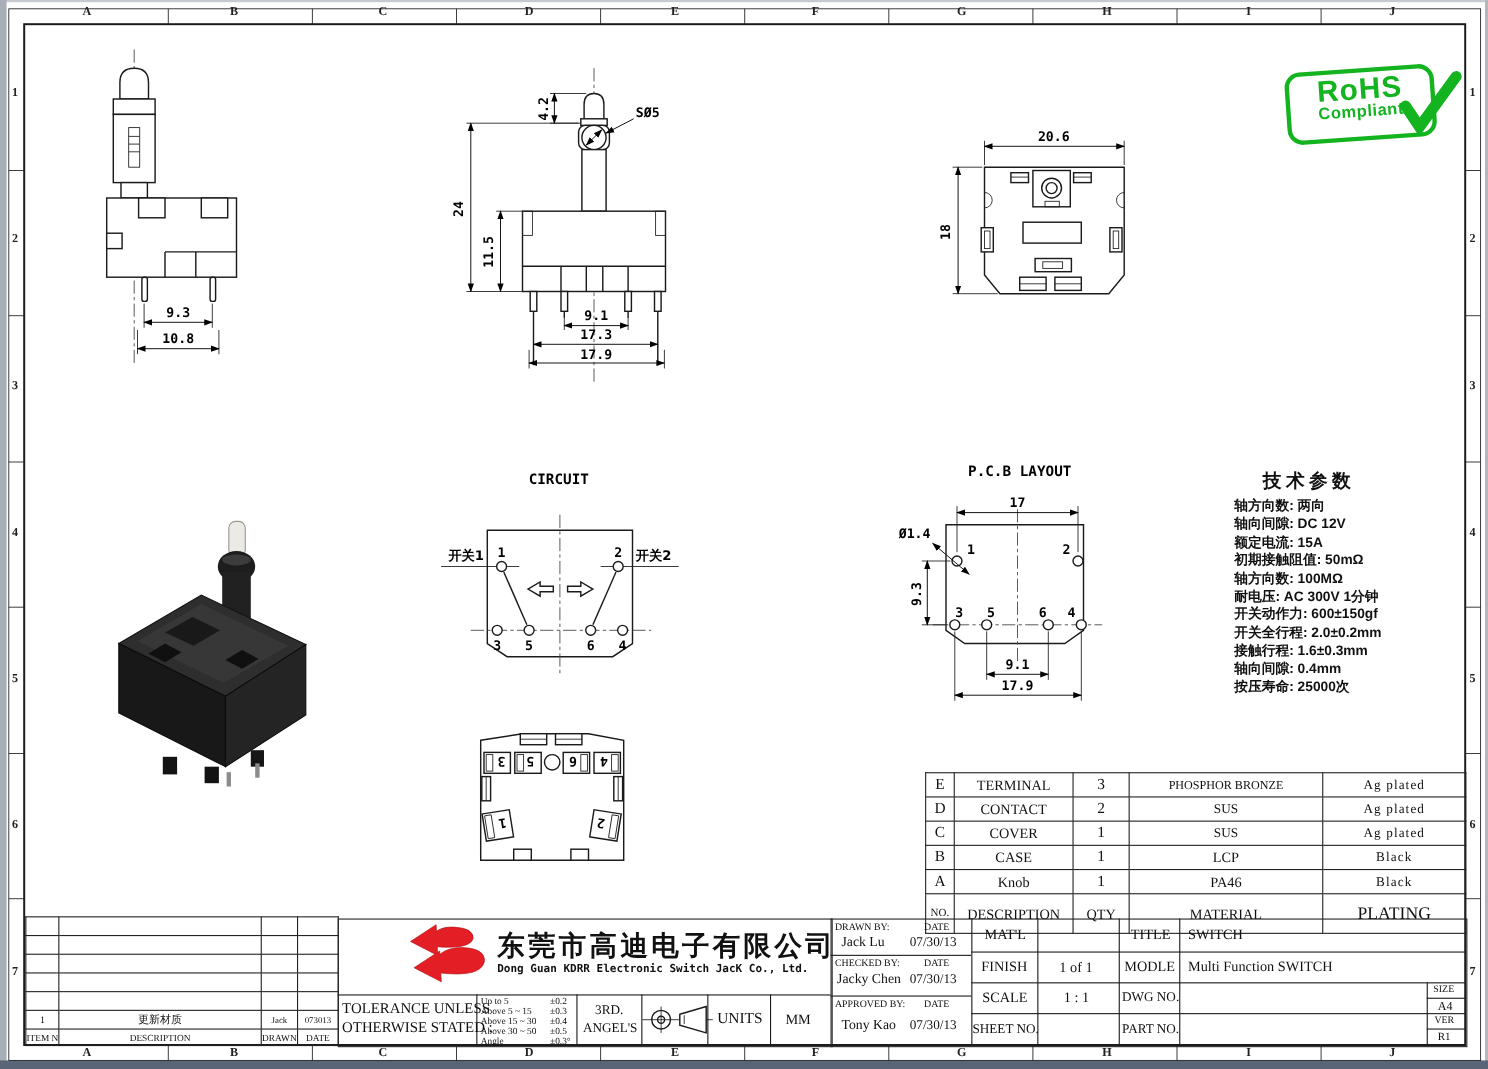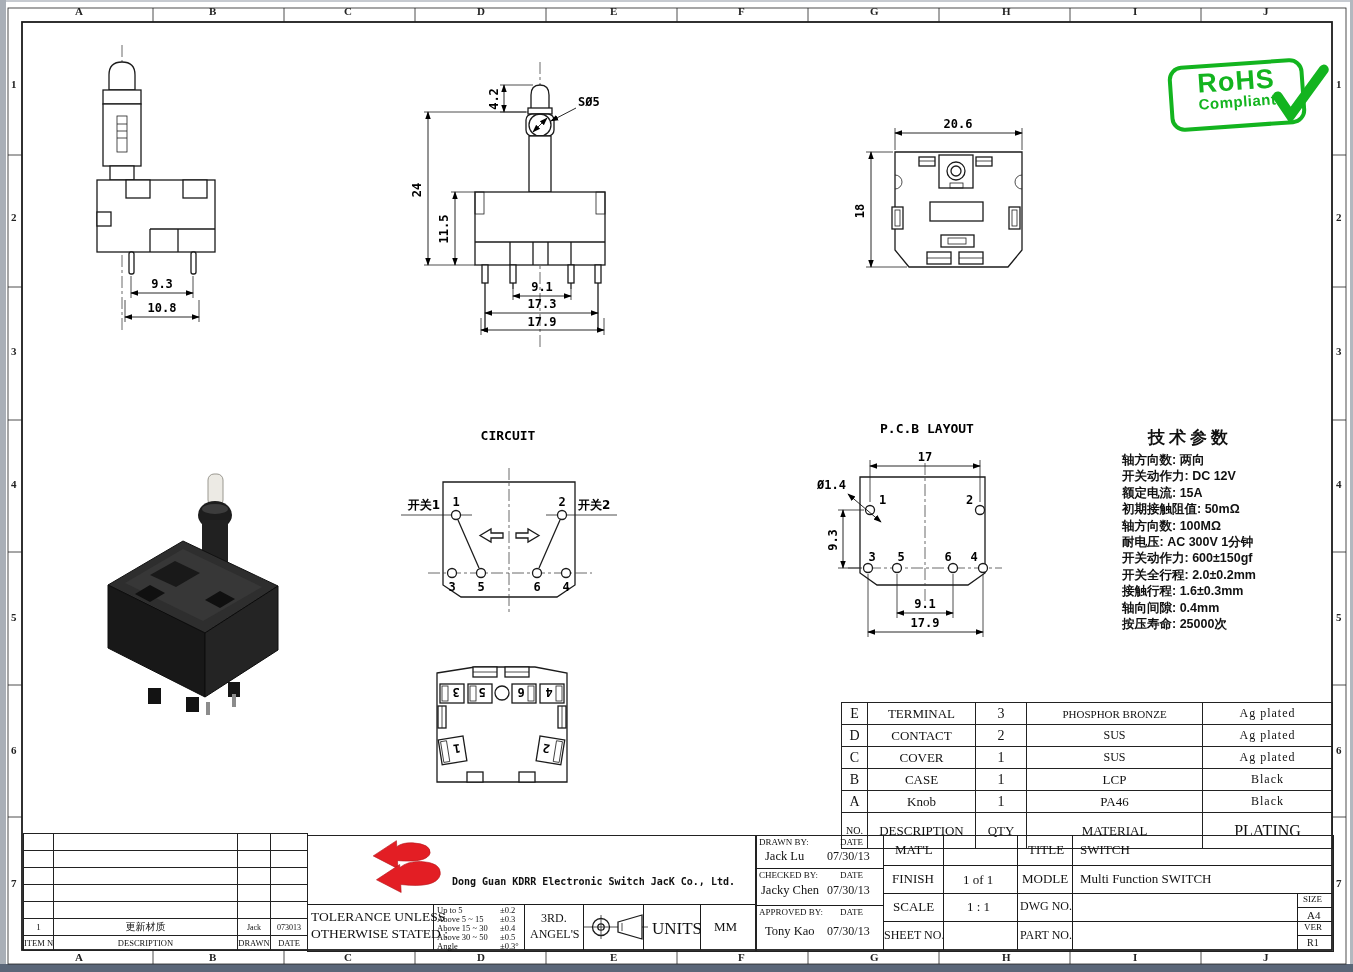--- a/index.html
+++ b/index.html
@@ -417,21 +417,21 @@
     <div class="r1">RoHS</div>
     <div class="r2">Compliant</div>
   </div>
   <svg style="left:1270px;top:58px" width="60" height="72">
     <polyline points="8,40 22,58 52,10" fill="none" stroke="#13b41f" stroke-width="10" stroke-linecap="round" transform="rotate(4 30 36)"></polyline>
   </svg>
 
   <div id="specs">
     <div class="sp-title">技术参数</div>
     <div class="sp-line">轴方向数: 两向</div>
-    <div class="sp-line">开关动作力: DC 12V</div>
+    <div class="sp-line">轴向间隙: DC 12V</div>
     <div class="sp-line">额定电流: 15A</div>
     <div class="sp-line">初期接触阻值: 50mΩ</div>
     <div class="sp-line">轴方向数: 100MΩ</div>
     <div class="sp-line">耐电压: AC 300V 1分钟</div>
     <div class="sp-line">开关动作力: 600±150gf</div>
     <div class="sp-line">开关全行程: 2.0±0.2mm</div>
     <div class="sp-line">接触行程: 1.6±0.3mm</div>
     <div class="sp-line">轴向间隙: 0.4mm</div>
     <div class="sp-line">按压寿命: 25000次</div>
   </div>
@@ -537,20 +537,21 @@
     <tr style="height:15px">
       <td style="font-size:8.5px">ITEM NO.</td>
       <td style="font-size:8.5px">DESCRIPTION</td>
       <td style="font-size:8.5px">DRAWN</td>
       <td style="font-size:8.5px">DATE</td>
     </tr>
   </tbody>
     </table>
 
   <div class="abs" style="left:307px;top:835px;width:448px;height:115px;border:1.4px solid #222;"></div>
+  <span class="cell-txt" style="left:452px;top:843px;font-size:25px;font-weight:bold;letter-spacing:3px;font-family:'Liberation Sans',sans-serif">东莞市高迪电子有限公司</span>
   <span class="cell-txt" style="left:452px;top:876px;font-size:10px;font-weight:bold;font-family:'DejaVu Sans Mono',monospace">Dong Guan KDRR  Electronic Switch JacK Co., Ltd.</span>
 
   <div class="line" style="left:307px;top:904px;width:448px;height:1.4px"></div>
   <div class="line" style="left:433px;top:904px;width:1.4px;height:46px"></div>
   <div class="line" style="left:524px;top:904px;width:1.4px;height:46px"></div>
   <div class="line" style="left:583px;top:904px;width:1.4px;height:46px"></div>
   <div class="line" style="left:643px;top:904px;width:1.4px;height:46px"></div>
   <div class="line" style="left:700px;top:904px;width:1.4px;height:46px"></div>
   <span class="cell-txt" style="left:311px;top:909px;font-size:13.5px">TOLERANCE UNLESS</span>
   <span class="cell-txt" style="left:311px;top:926px;font-size:13.5px">OTHERWISE STATED :</span>
@@ -559,21 +560,21 @@
   <span class="cell-txt" style="left:437px;top:914px;font-size:8.5px">Above 5  ~ 15</span>
   <span class="cell-txt" style="left:500px;top:914px;font-size:8.5px">±0.3</span>
   <span class="cell-txt" style="left:437px;top:923px;font-size:8.5px">Above 15 ~ 30</span>
   <span class="cell-txt" style="left:500px;top:923px;font-size:8.5px">±0.4</span>
   <span class="cell-txt" style="left:437px;top:932px;font-size:8.5px">Above 30 ~ 50</span>
   <span class="cell-txt" style="left:500px;top:932px;font-size:8.5px">±0.5</span>
   <span class="cell-txt" style="left:437px;top:941px;font-size:8.5px">Angle</span>
   <span class="cell-txt" style="left:500px;top:941px;font-size:8.5px">±0.3°</span>
   <span class="cell-txt" style="left:541px;top:911px;font-size:12px">3RD.</span>
   <span class="cell-txt" style="left:530px;top:927px;font-size:12px">ANGEL'S</span>
-  <span class="cell-txt" style="left:652px;top:919px;font-size:17px">UNITS</span>
+  <span class="cell-txt" style="left:652px;top:919px;font-size:14px">UNITS</span>
   <span class="cell-txt" style="left:714px;top:919px;font-size:13px">MM</span>
 
   <div class="abs" style="left:755px;top:835px;width:577px;height:115px;border:1.4px solid #222;"></div>
 
   <div class="line" style="left:883px;top:835px;width:1.4px;height:115px"></div>
   <div class="line" style="left:943px;top:835px;width:1.4px;height:115px"></div>
   <div class="line" style="left:1017px;top:835px;width:1.4px;height:115px"></div>
   <div class="line" style="left:1072px;top:835px;width:1.4px;height:115px"></div>
   <div class="line" style="left:1297px;top:893px;width:1.4px;height:57px"></div>
 

